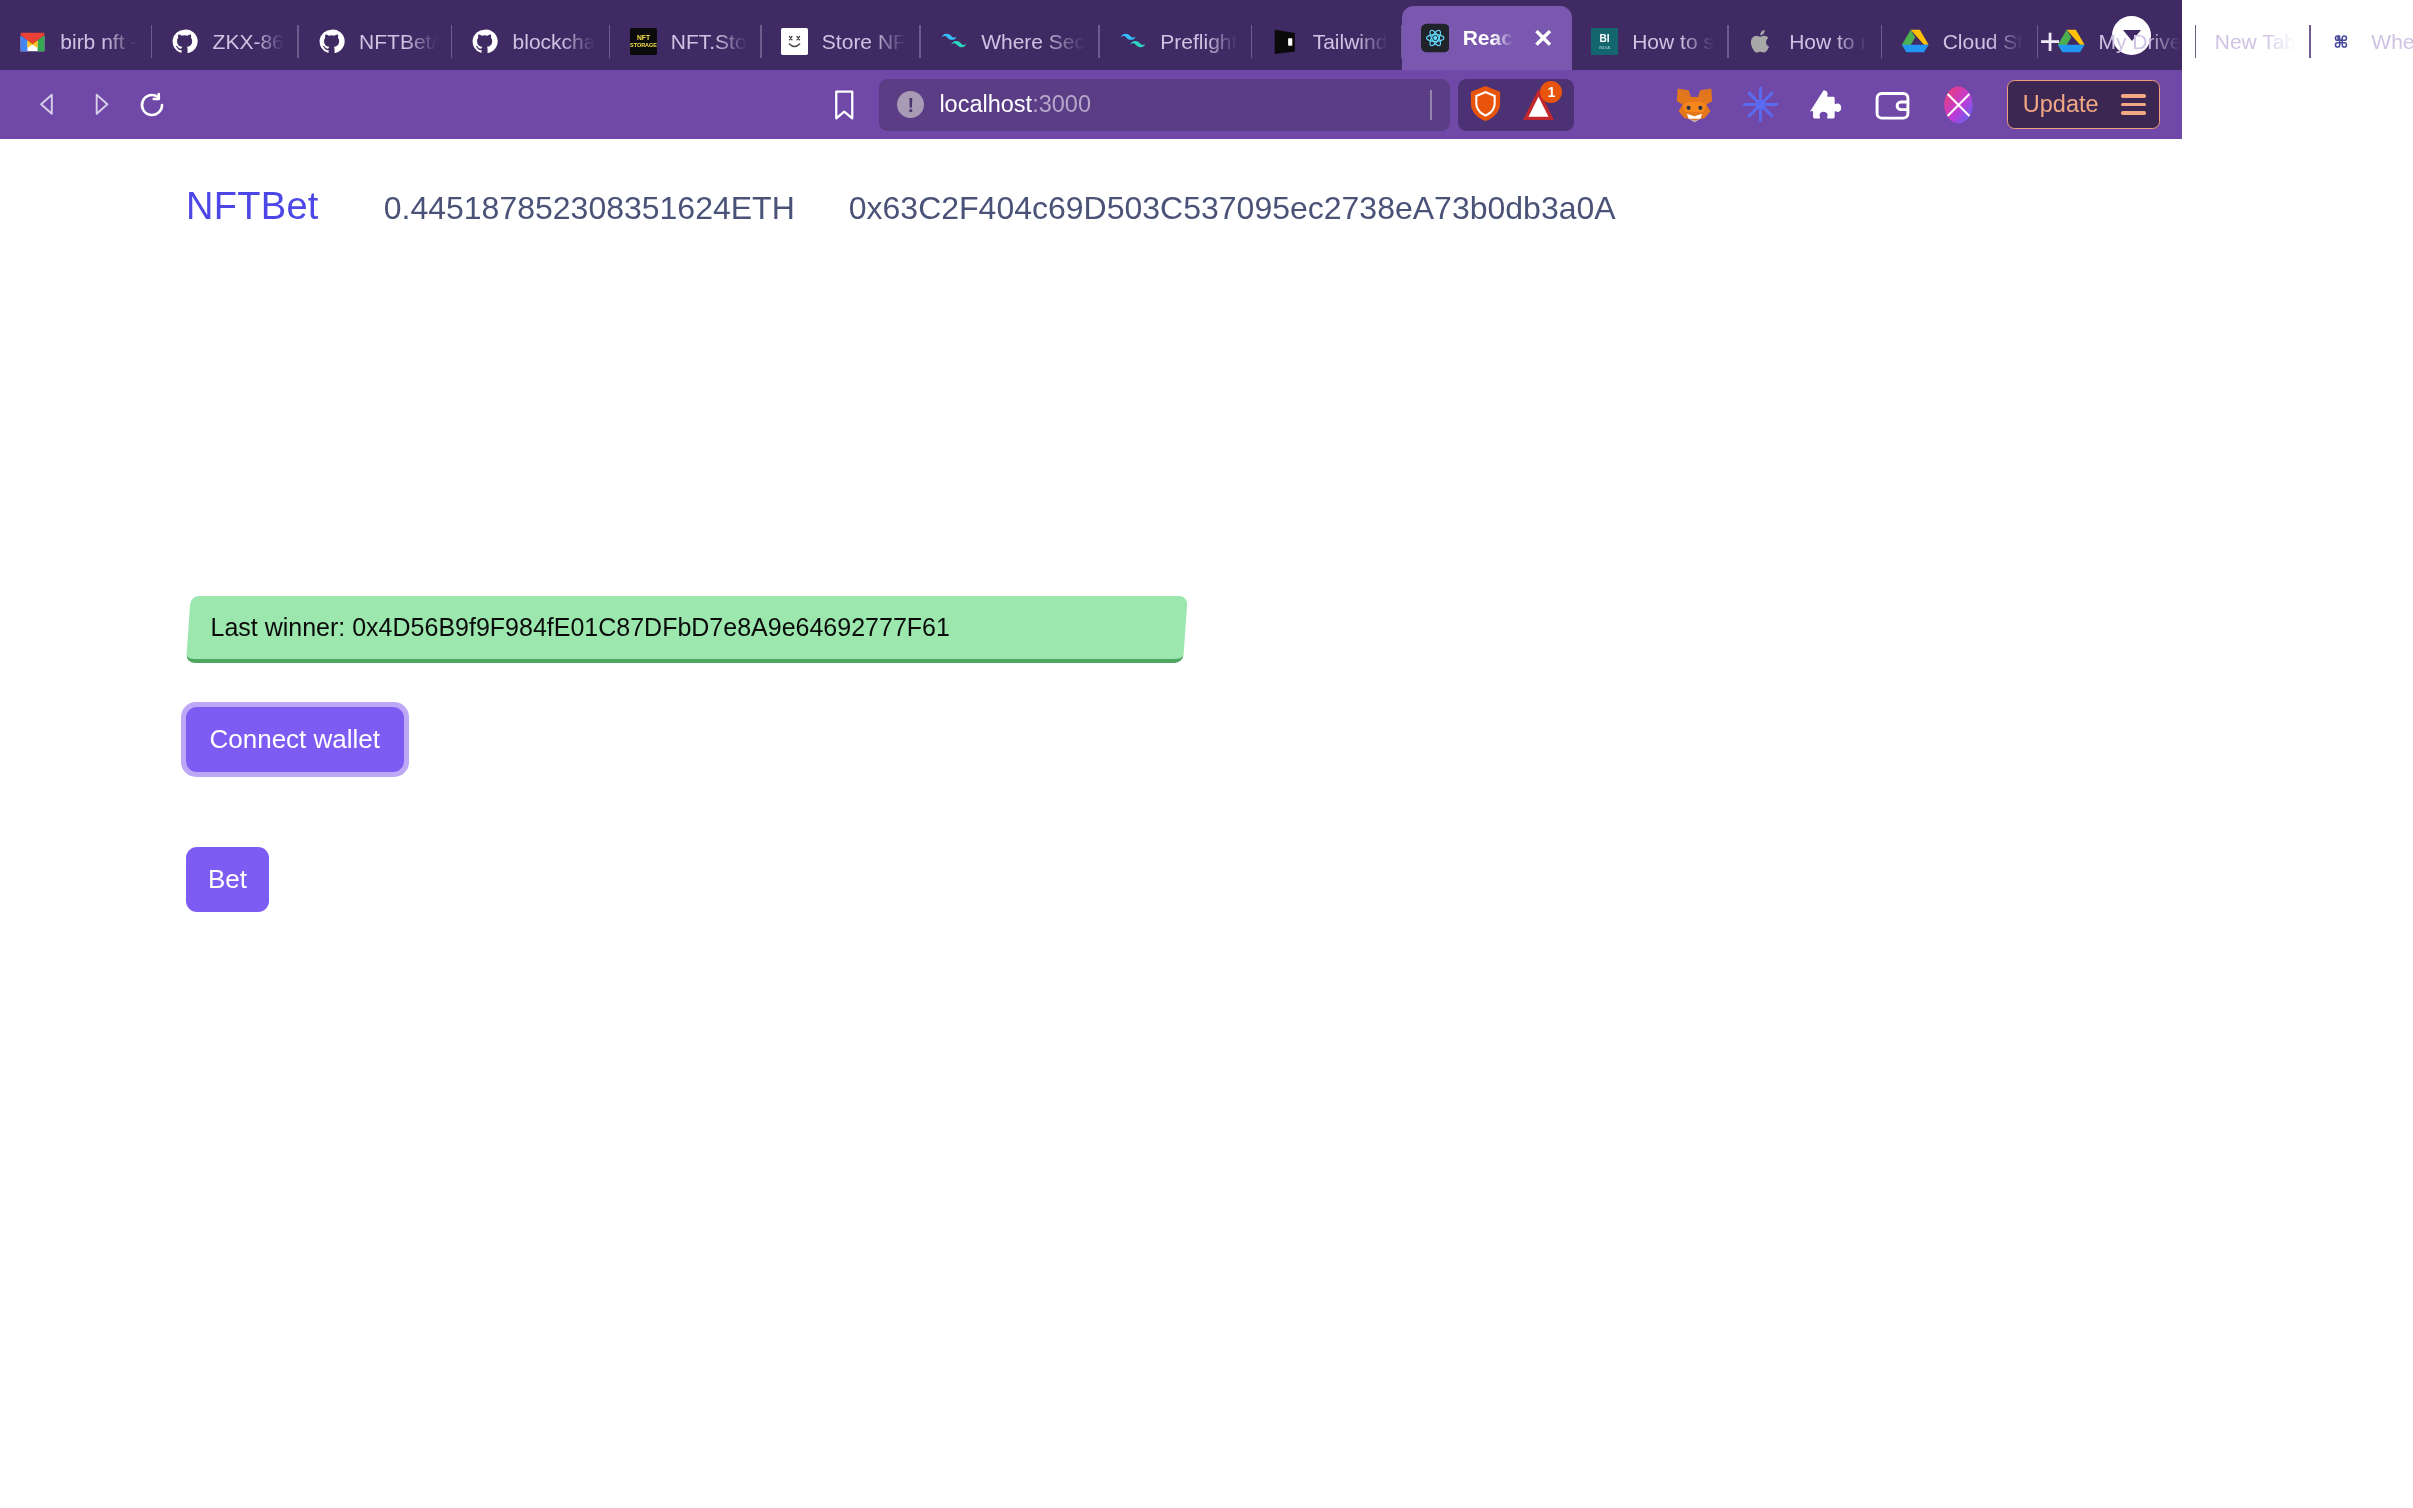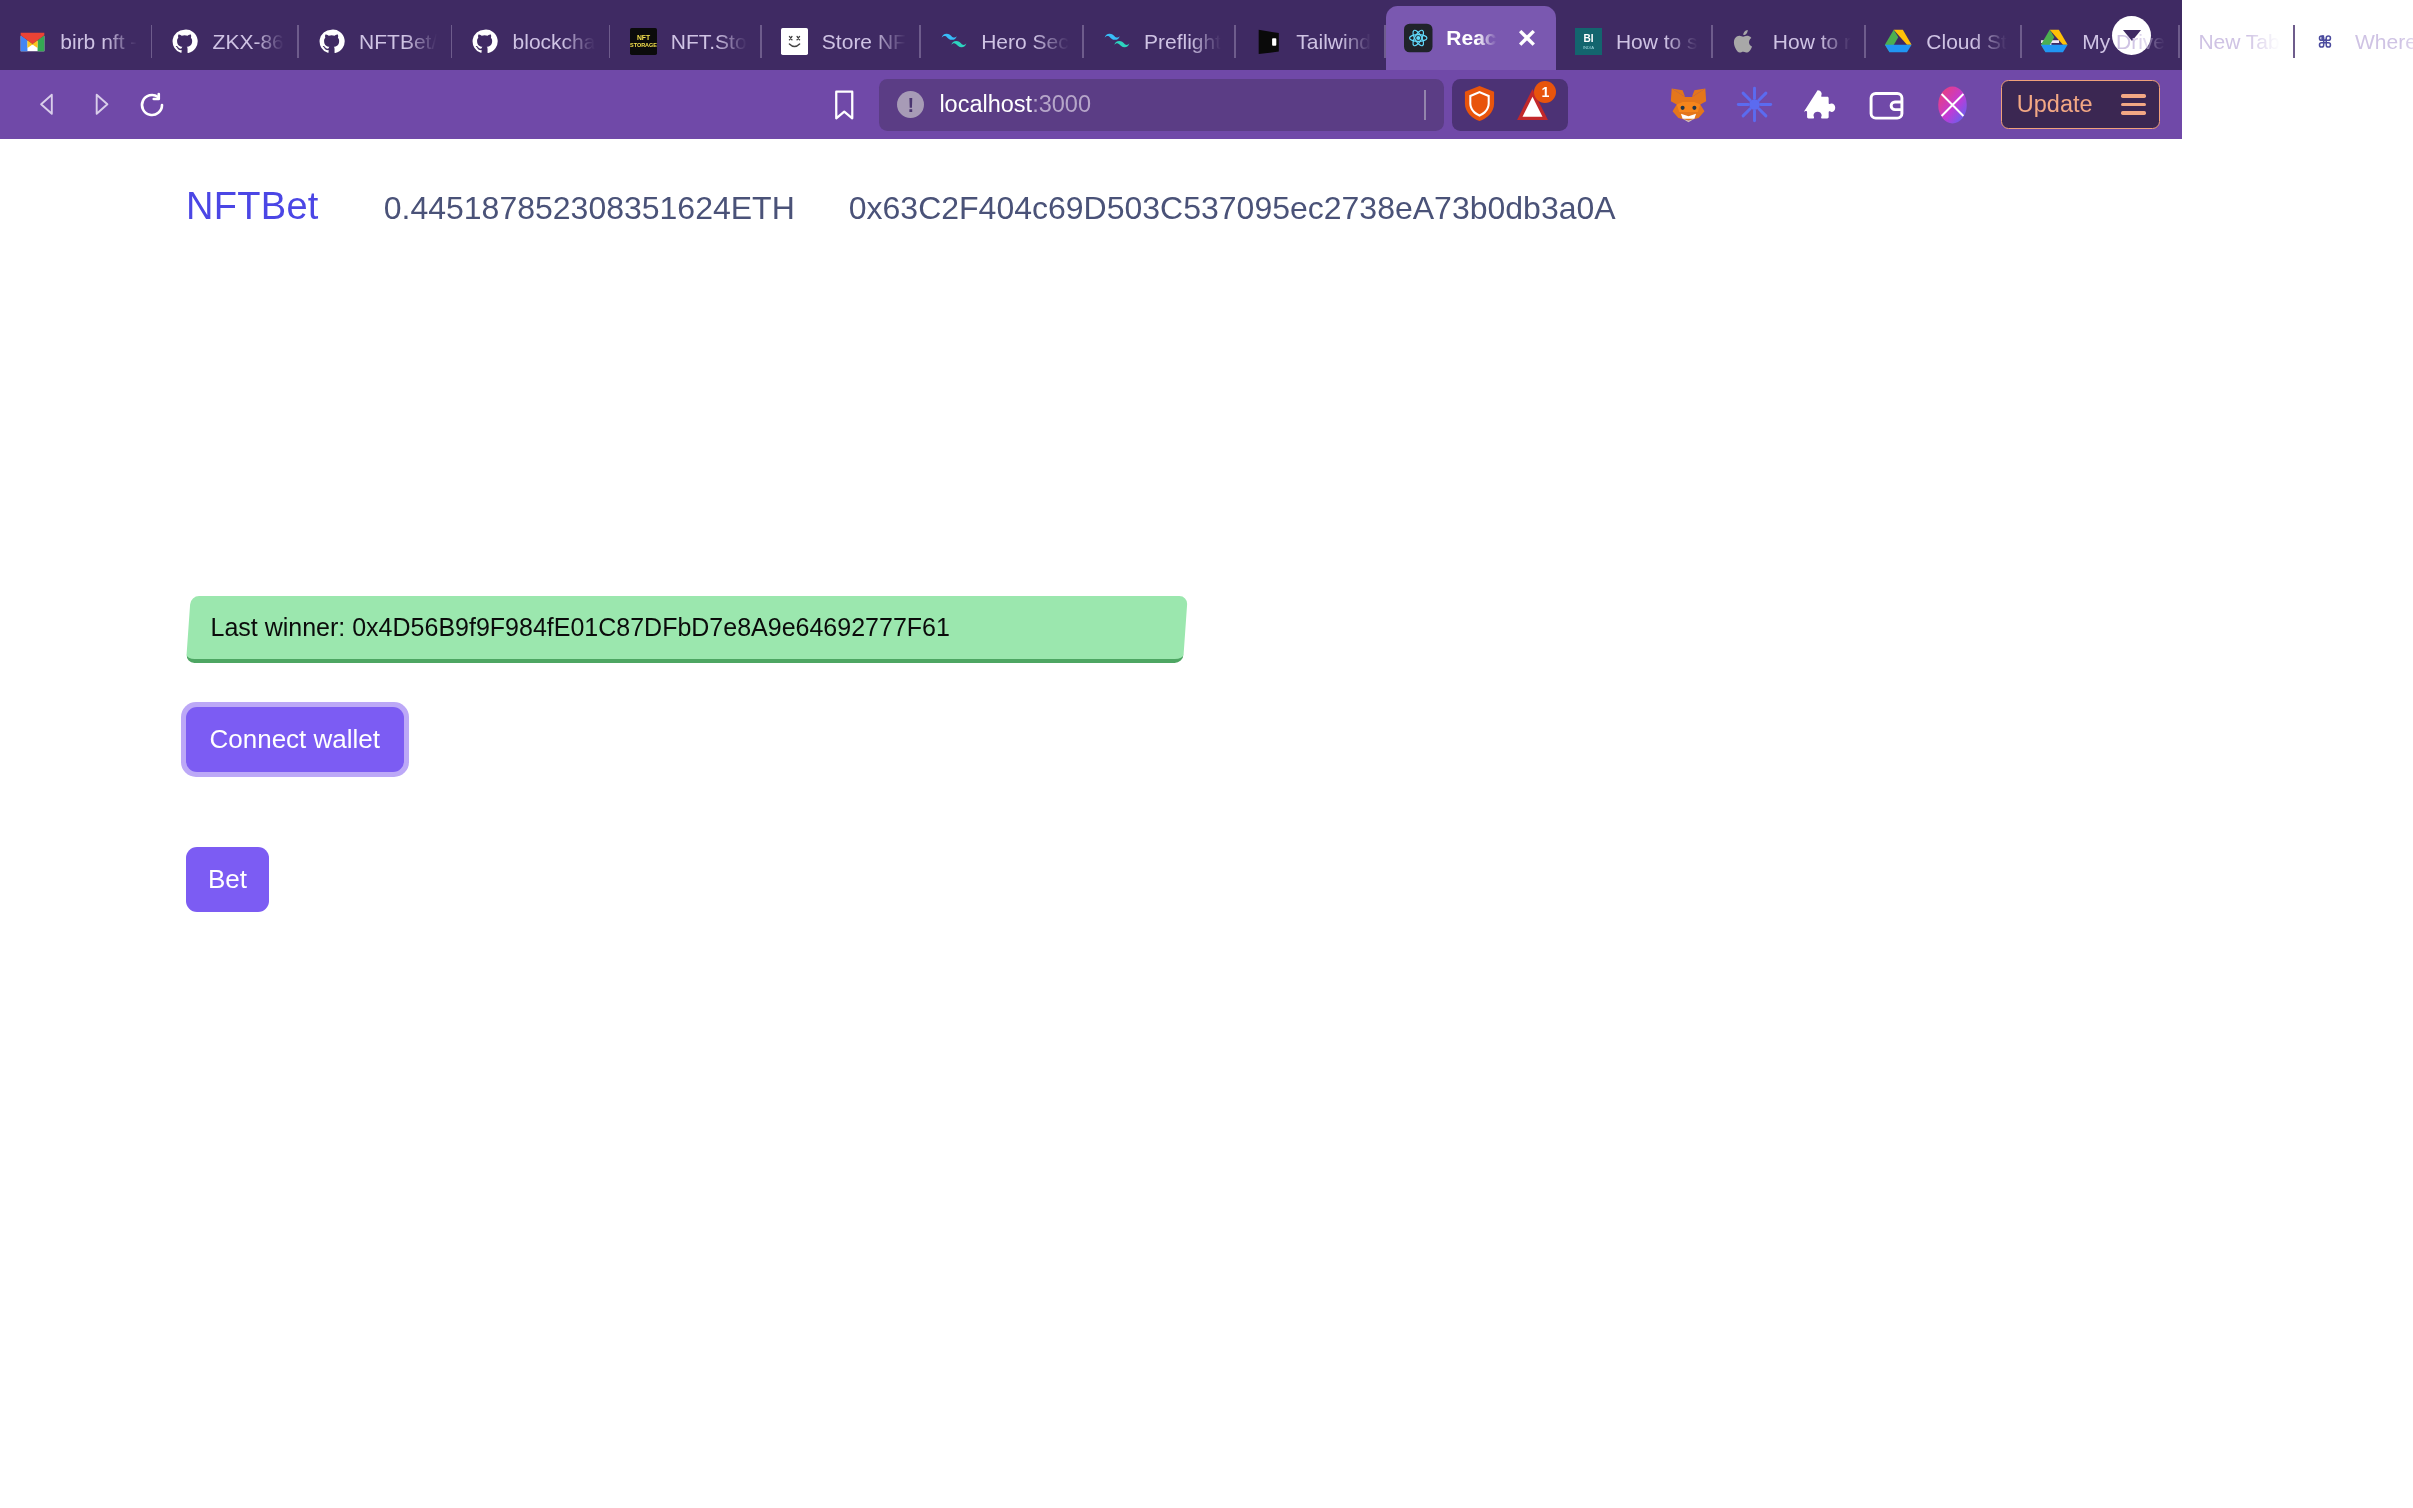--- a/index.html
+++ b/index.html
@@ -160,21 +160,21 @@
   .ext-ico { width: 39px; height: 39px; display: flex; align-items: center; justify-content: center; }
 
   .update-btn {
     margin-left: 28.5px;
     height: 49px;
     border: 1.7px solid #F0A07A;
     border-radius: 7.5px;
     background: #3B2752;
     color: #F3A884;
     font-size: 23.5px;
-    display: flex; align-items: center; gap: 28px;
+    display: flex; align-items: center; gap: 22px;
     padding: 0 13.4px 0 15px;
   }
   .hamburger { display: flex; flex-direction: column; gap: 5px; }
   .hamburger b { display: block; width: 25px; height: 3.4px; background: #F3A884; border-radius: 1.7px; }
 
   
   .page {
     flex: 1;
     background: #ffffff;
     position: relative;
@@ -320,21 +320,21 @@
           <span class="tlabel">Store NF</span>
         </div>
         <div class="tab sep">
           <span class="favicon">
             <svg width="28.5" height="18.4" viewBox="0 0 34 22">
               <path d="M9 2c-3 0-5 1.6-5.8 4.7 1.2-1.6 2.6-2.2 4.2-1.8 .9.2 1.6.9 2.3 1.7 1.2 1.3 2.6 2.8 5.7 2.8 3 0 5-1.6 5.8-4.7-1.2 1.6-2.6 2.2-4.2 1.8-.9-.2-1.6-.9-2.3-1.7C13.5 3.5 12.1 2 9 2Z" fill="#38BDF8"></path>
               <path d="M3.2 10.8c-3 0-5 1.6-5.8 4.7" fill="none"></path>
               <path d="M20.5 10.8c-3 0-5 1.6-5.8 4.7 1.2-1.6 2.6-2.2 4.2-1.8 .9.2 1.6.9 2.3 1.7 1.2 1.3 2.6 2.8 5.7 2.8 3 0 5-1.6 5.8-4.7-1.2 1.6-2.6 2.2-4.2 1.8-.9-.2-1.6-.9-2.3-1.7-1.2-1.3-2.6-2.8-5.7-2.8Z" fill="#2DD4BF"></path>
             </svg>
           </span>
-          <span class="tlabel">Hero Sec</span>
+          <span class="tlabel">Where Sec</span>
         </div>
         <div class="tab sep">
           <span class="favicon">
             <svg width="28.5" height="18.4" viewBox="0 0 34 22">
               <path d="M9 2c-3 0-5 1.6-5.8 4.7 1.2-1.6 2.6-2.2 4.2-1.8 .9.2 1.6.9 2.3 1.7 1.2 1.3 2.6 2.8 5.7 2.8 3 0 5-1.6 5.8-4.7-1.2 1.6-2.6 2.2-4.2 1.8-.9-.2-1.6-.9-2.3-1.7C13.5 3.5 12.1 2 9 2Z" fill="#38BDF8"></path>
               <path d="M3.2 10.8c-3 0-5 1.6-5.8 4.7" fill="none"></path>
               <path d="M20.5 10.8c-3 0-5 1.6-5.8 4.7 1.2-1.6 2.6-2.2 4.2-1.8 .9.2 1.6.9 2.3 1.7 1.2 1.3 2.6 2.8 5.7 2.8 3 0 5-1.6 5.8-4.7-1.2 1.6-2.6 2.2-4.2 1.8-.9-.2-1.6-.9-2.3-1.7-1.2-1.3-2.6-2.8-5.7-2.8Z" fill="#2DD4BF"></path>
             </svg>
           </span>
           <span class="tlabel">Preflight</span>

